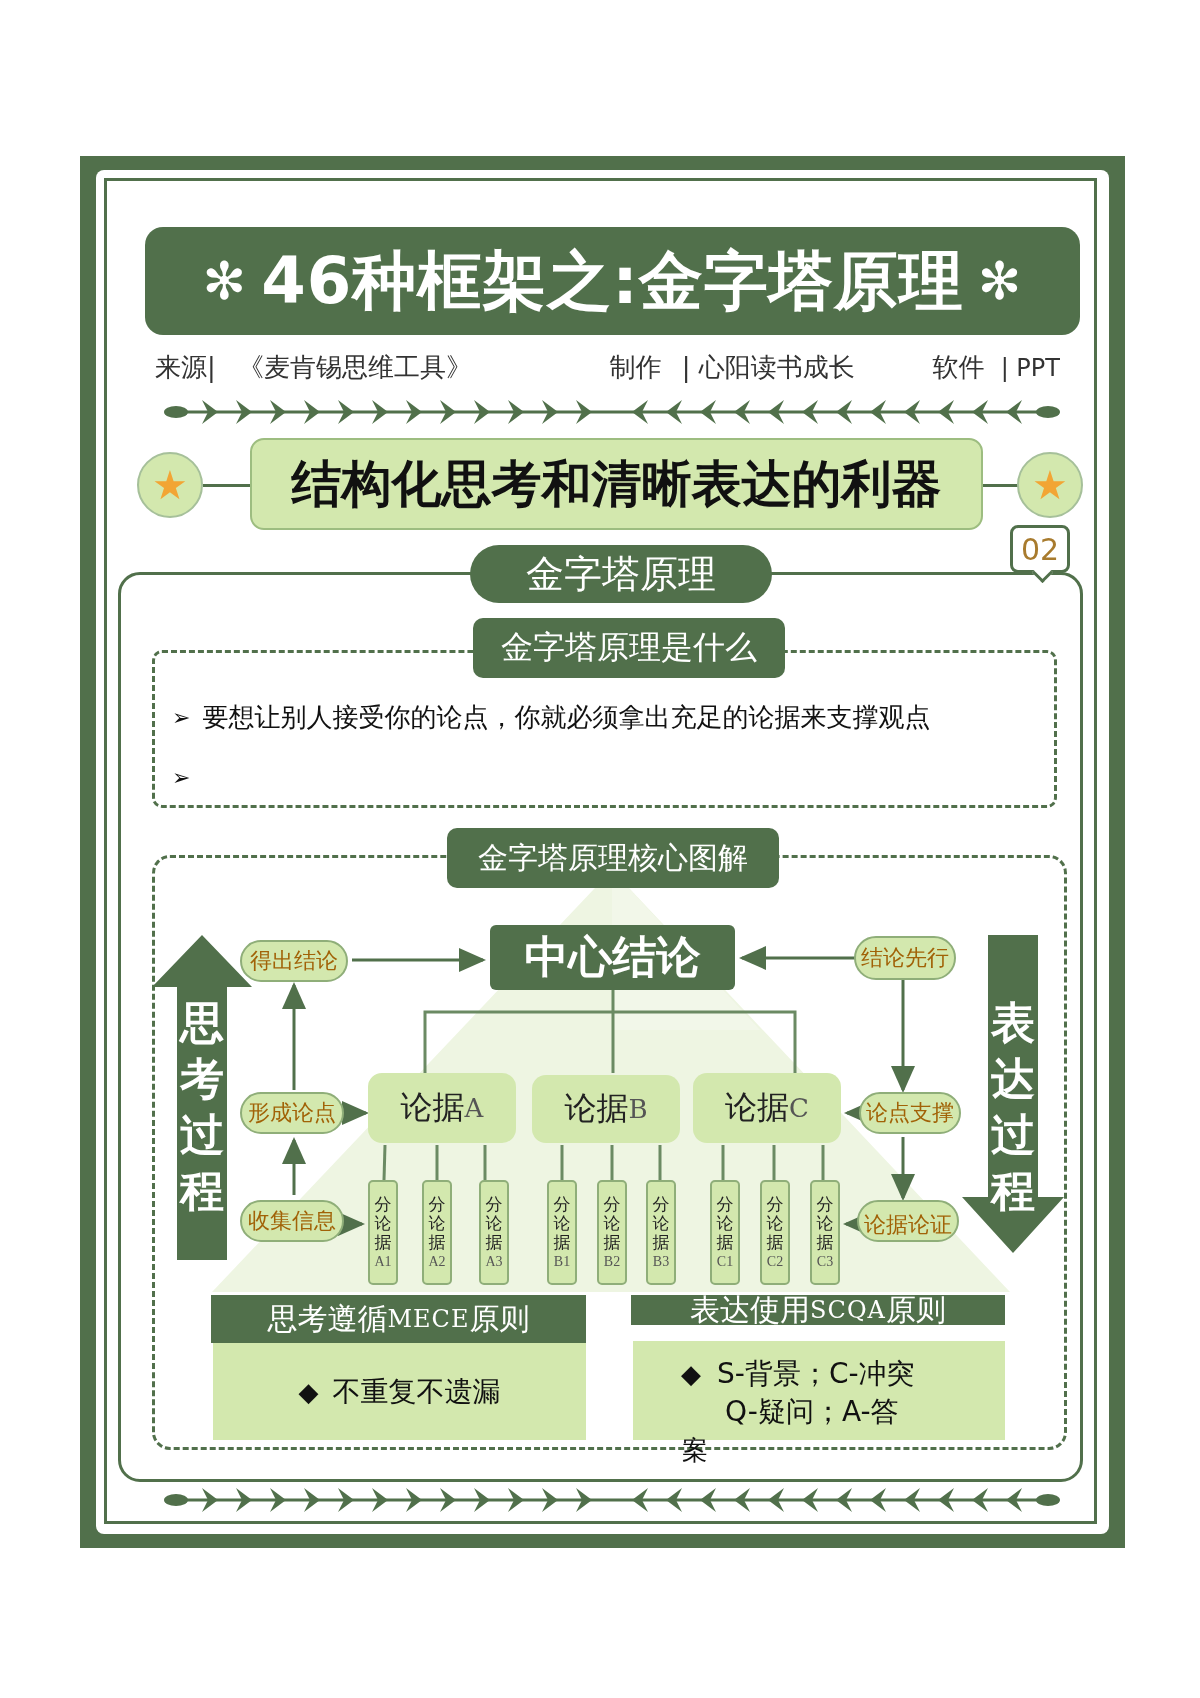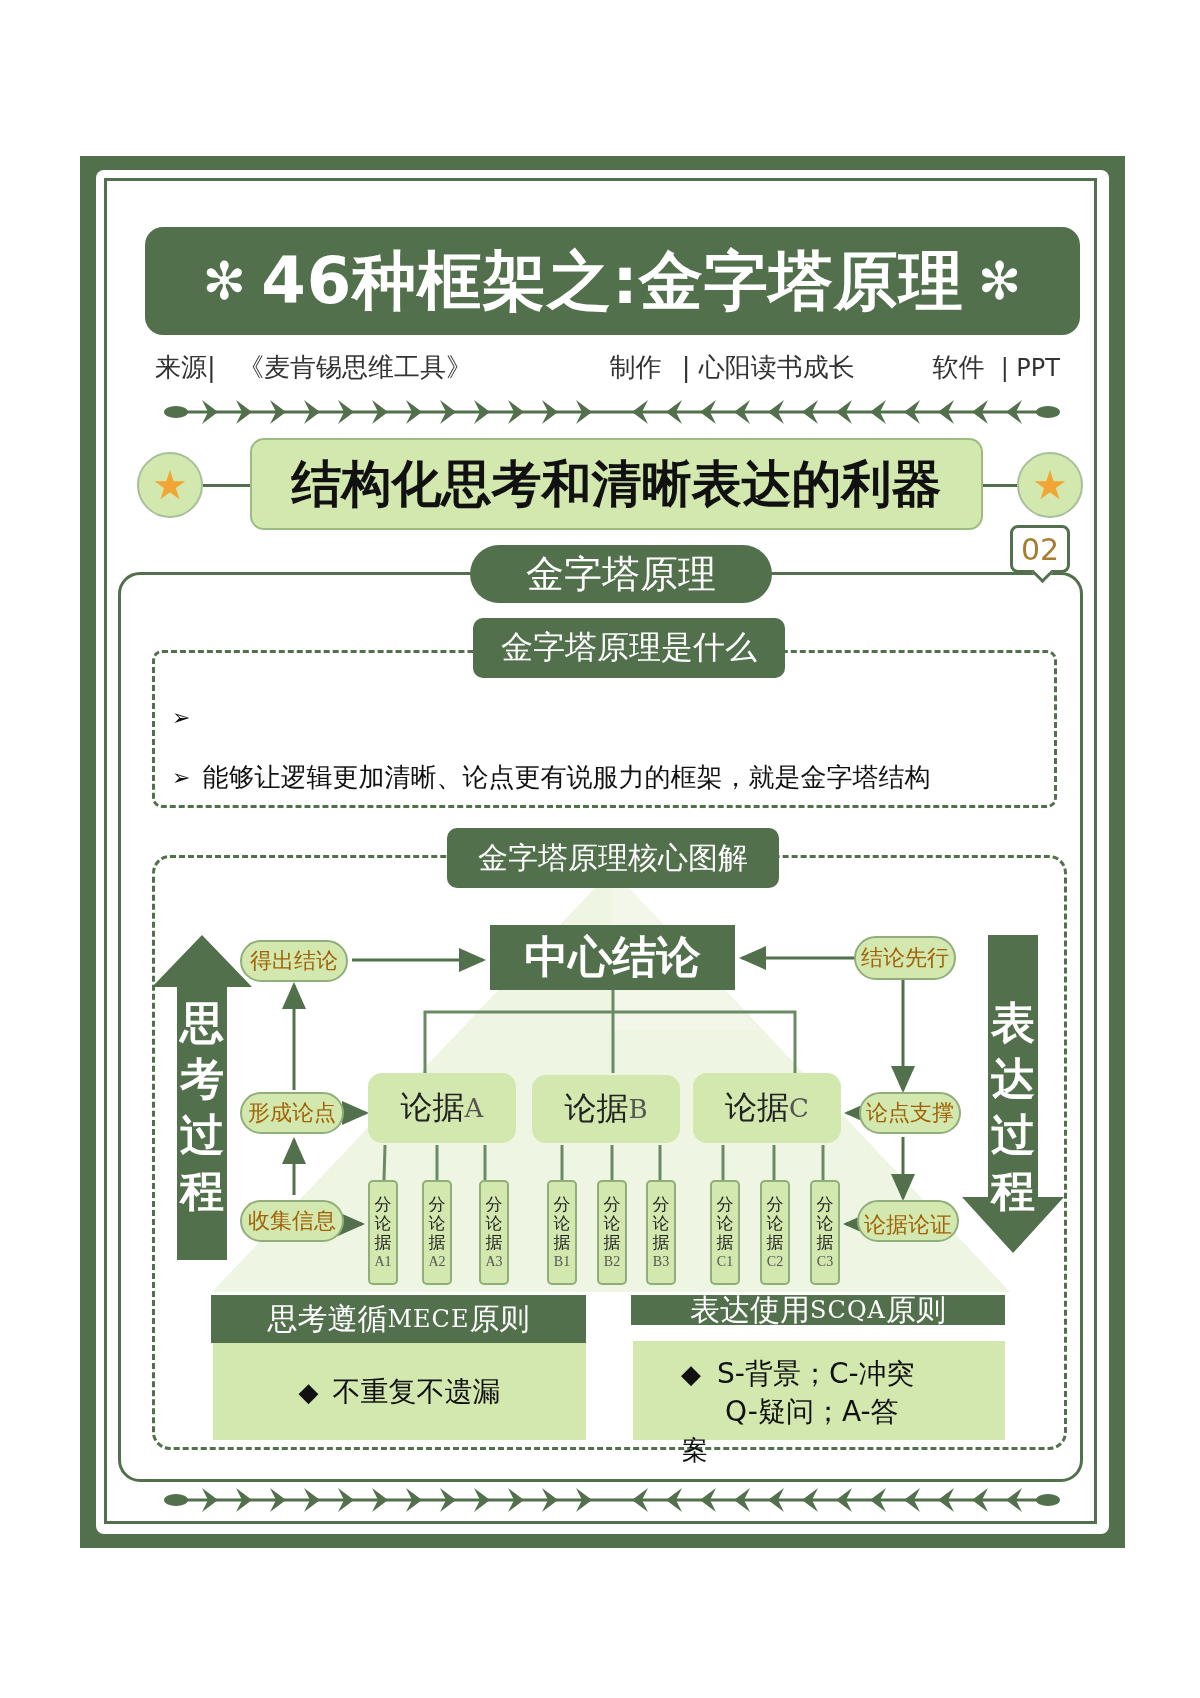--- a/index.html
+++ b/index.html
@@ -17,21 +17,21 @@
   .connector{height:3px;background:#51704b;}
   .section-box{left:118px;top:572px;width:965px;height:910px;border:3px solid #51704b;border-radius:22px;box-sizing:border-box;}
   .section-pill{left:470px;top:545px;width:302px;height:58px;background:#51704b;border-radius:30px;color:#fff;font-size:38px;display:flex;align-items:center;justify-content:center;}
   .page-badge{left:1010px;top:525px;width:60px;height:48px;border:3px solid #51704b;border-radius:8px;background:#fff;box-sizing:border-box;color:#a87b2e;font-size:30px;display:flex;align-items:center;justify-content:center;}
   .page-badge:after{content:"";position:absolute;left:22px;bottom:-10px;width:12px;height:12px;background:#fff;border-right:3px solid #51704b;border-bottom:3px solid #51704b;transform:rotate(45deg);}
   .dash-box{border:3px dashed #51704b;border-radius:10px;box-sizing:border-box;}
   .label-tab{background:#51704b;border-radius:10px;color:#fff;display:flex;align-items:center;justify-content:center;}
   .bullet-line{font-size:26px;color:#111;display:flex;align-items:center;}
   .bullet-line .arr{font-size:22px;margin-right:12px;}
   .pill{background:#d3e8ae;border:2px solid #8fae79;border-radius:24px;box-sizing:border-box;font-size:22px;color:#a16207;display:flex;align-items:center;justify-content:center;}
-  .center-node{background:#51704b;border-radius:0;color:#fff;font-size:44px;font-weight:bold;display:flex;align-items:center;justify-content:center;}
+  .center-node{background:#51704b;border-radius:6px;color:#fff;font-size:44px;font-weight:bold;display:flex;align-items:center;justify-content:center;}
   .arg-box{background:#d3e8ae;border-radius:14px;font-size:32px;color:#222;display:flex;align-items:center;justify-content:center;}
   .arg-box small{font-family:"DejaVu Serif",serif;font-size:26px;color:#555;}
   .sub-box{width:30px;height:105px;background:#d3e8ae;border:2px solid #8fae79;border-radius:5px;box-sizing:border-box;display:flex;flex-direction:column;align-items:center;justify-content:center;font-size:17px;line-height:19px;color:#222;}
   .sub-box .code{font-family:Liberation Serif, serif;font-size:14px;color:#555;}
   .vert-arrow-text{color:#fff;font-size:44px;font-weight:bold;display:flex;flex-direction:column;align-items:center;line-height:56px;}
   .principle-head{background:#51704b;color:#fff;font-size:30px;display:flex;align-items:center;justify-content:center;}
   .principle-head .latin{font-family:"DejaVu Serif",serif;font-size:24px;letter-spacing:1px;}
   .principle-body{background:#d3e8ae;font-size:28px;color:#111;}
 </style>
 </head>
@@ -113,24 +113,24 @@
 <div class="abs page-badge">
   <span>02</span>
 </div>
 
 <div class="abs dash-box" style="left:152px;top:650px;width:905px;height:158px;"></div>
 <div class="abs label-tab" style="left:473px;top:618px;width:312px;height:60px;font-size:32px;">
   <span>金字塔原理是什么</span>
 </div>
 <div class="abs bullet-line" style="left:172px;top:697px;width:880px;height:40px;">
   <span class="arr">➢</span>
+  <span>要想让别人接受你的论点，你就必须拿出充足的论据来支撑观点</span>
 </div>
 <div class="abs bullet-line" style="left:172px;top:757px;width:880px;height:40px;">
   <span class="arr">➢</span>
-  <span>能够让逻辑更加清晰、论点更有说服力的框架，就是金字塔结构</span>
 </div>
 
 <div class="abs dash-box" style="left:152px;top:855px;width:915px;height:595px;border-radius:18px;"></div>
 
 <svg class="abs" style="left:0;top:0;" width="1200" height="1698">
   <polygon points="612,870 1010,1292 212,1292" fill="#eef5e2"></polygon>
   <polygon points="612,870 760,1030 612,1030" fill="#f5f9ee" opacity="0.6"></polygon>
 </svg>
 
 <div class="abs label-tab" style="left:447px;top:828px;width:332px;height:60px;font-size:30px;">

